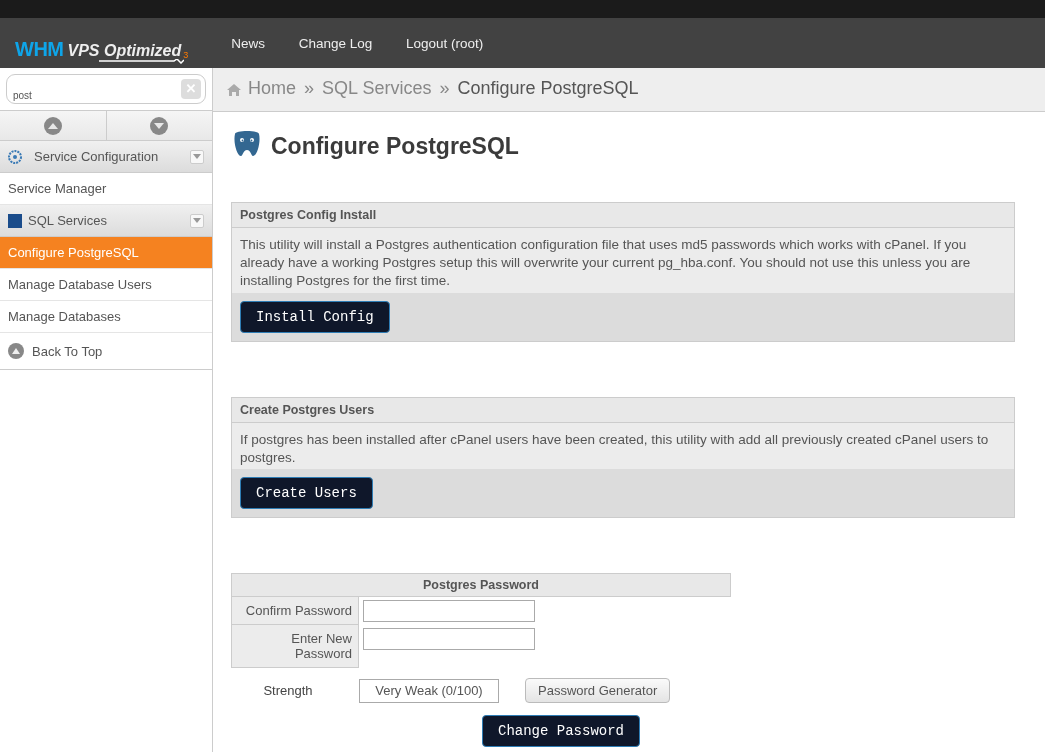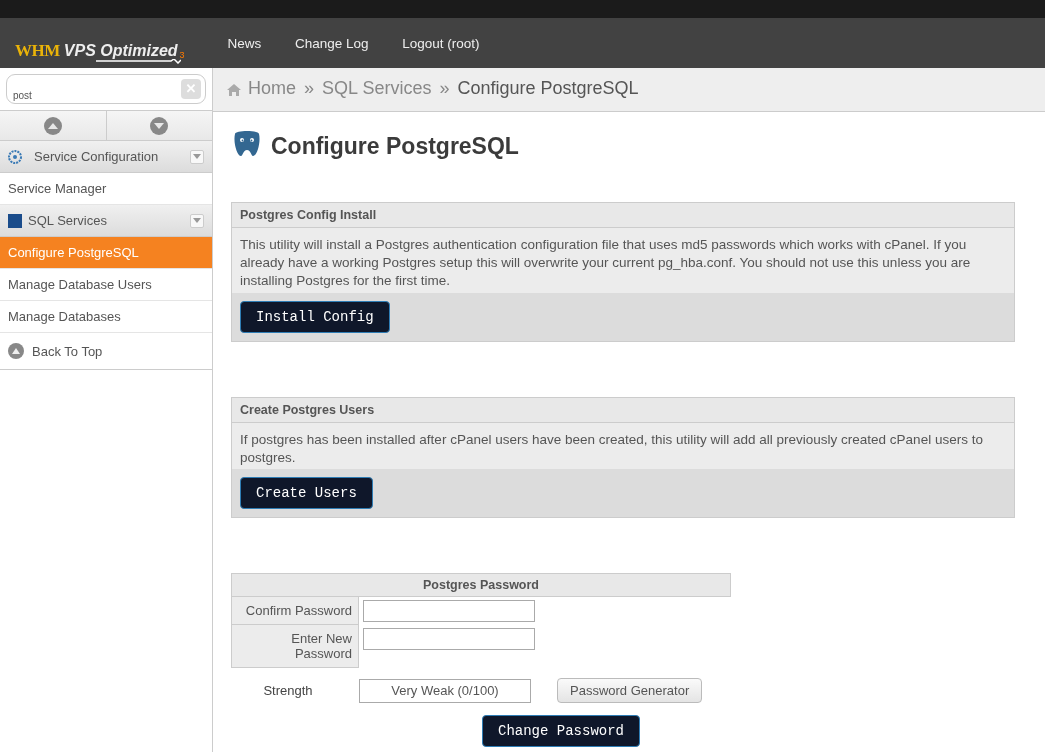--- a/index.html
+++ b/index.html
@@ -1,21 +1,21 @@
 <!DOCTYPE html>
 <html><head>
 <meta charset="utf-8">
 <style>
   * { box-sizing: border-box; margin: 0; padding: 0; }
   body { font-family: Arial, Helvetica, sans-serif; font-size: 13px; color: #444; background: #fff; }
 
   .topbar-1 { height: 18px; background: #1b1b1b; }
   .topbar-2 { height: 50px; background: #424242; display: flex; align-items: center; padding: 0 15px; }
   .logo { display: flex; align-items: baseline; margin-right: 30px; }
-  .logo-whm { color: #eab308; font-weight: 900; font-size: 17px; font-family: Liberation Serif, serif; letter-spacing: -0.5px;}
+  .logo-whm { color: #0ea5e9; font-weight: 900; font-size: 20px; font-family: Liberation Sans, sans-serif; letter-spacing: -0.5px;}
   .logo-vps { color: #eee; font-weight: bold; font-style: italic; font-size: 16px; margin-left: 4px; position: relative; margin-top: 16px;}
   .logo-underline { position: absolute; left: 32px; bottom: -4px; width: 85px; height: 5px; }
   .logo-sub { color: #ff7a00; font-size: 9px; position: relative; top: 2px; left: 2px;}
   .nav-links a { color: #eee; text-decoration: none; margin: 0 15px; font-size: 13.5px; }
 
   .container { display: flex; }
   .sidebar { width: 213px; flex-shrink: 0; border-right: 1px solid #ccc; }
   .main { flex: 1; }
 
   .search-row { padding: 6px; background: #fff; border-bottom: 1px solid #ccc; }
@@ -63,21 +63,21 @@
   .btn-default { background: linear-gradient(#fafafa,#e4e4e4); border:1px solid #bbb; color:#555; padding: 4px 12px; border-radius:4px; font-size:13px; cursor:pointer;}
 
   .pw-section { width: 500px; }
   .pw-header { background:#e8e8e8; border:1px solid #ccc; text-align:center; font-weight:bold; font-size:12.5px; padding:4px; color:#555;}
   .pw-row { display:flex; }
   .pw-label { width: 128px; background:#ececec; border:1px solid #ccc; border-top:none; padding:6px 6px; text-align:right; font-size:13px; color:#555;}
   .pw-cell { flex:1; border-bottom:0; padding:3px 0 3px 4px;}
   .pw-cell input { width:172px; height:22px; border:1px solid #aaa; padding:2px 4px;}
   .strength-row { display:flex; align-items:center; margin-top:10px;}
   .strength-label { width:128px; text-align:center; font-size:13px; padding-right: 14px;}
-  .strength-box { width:172px; height:24px; border:1px solid #aaa; background:#fff; text-align:center; font-size:13px; line-height:22px; color:#555;}
+  .strength-box { width:140px; height:24px; border:1px solid #aaa; background:#fff; text-align:center; font-size:13px; line-height:22px; color:#555;}
   .gen-col { margin-left: 26px;}
   .change-row { text-align:center; margin-top:12px; padding-left: 160px;}
 </style>
 </head>
 <body>
 
 <div class="topbar-1"></div>
 <div class="topbar-2">
   <div class="logo">
     <span class="logo-whm">WHM</span>
@@ -178,21 +178,21 @@
       <div class="panel">
         <div class="panel-header">Postgres Config Install</div>
         <div class="panel-body">This utility will install a Postgres authentication configuration file that uses md5 passwords which works with cPanel. If you already have a working Postgres setup this will overwrite your current pg_hba.conf. You should not use this unless you are installing Postgres for the first time.</div>
         <div class="panel-footer">
           <button class="btn-primary">Install Config</button>
         </div>
       </div>
 
       <div class="panel">
         <div class="panel-header">Create Postgres Users</div>
-        <div class="panel-body">If postgres has been installed after cPanel users have been created, this utility will add all previously created cPanel users to postgres.</div>
+        <div class="panel-body">If postgres has been installed after cPanel users have been created, this utility with add all previously created cPanel users to postgres.</div>
         <div class="panel-footer">
           <button class="btn-primary">Create Users</button>
         </div>
       </div>
 
       <div class="pw-section">
         <div class="pw-header">Postgres Password</div>
         <div class="pw-row">
           <div class="pw-label">Confirm Password</div>
           <div class="pw-cell"><input type="password" style=""></div>

